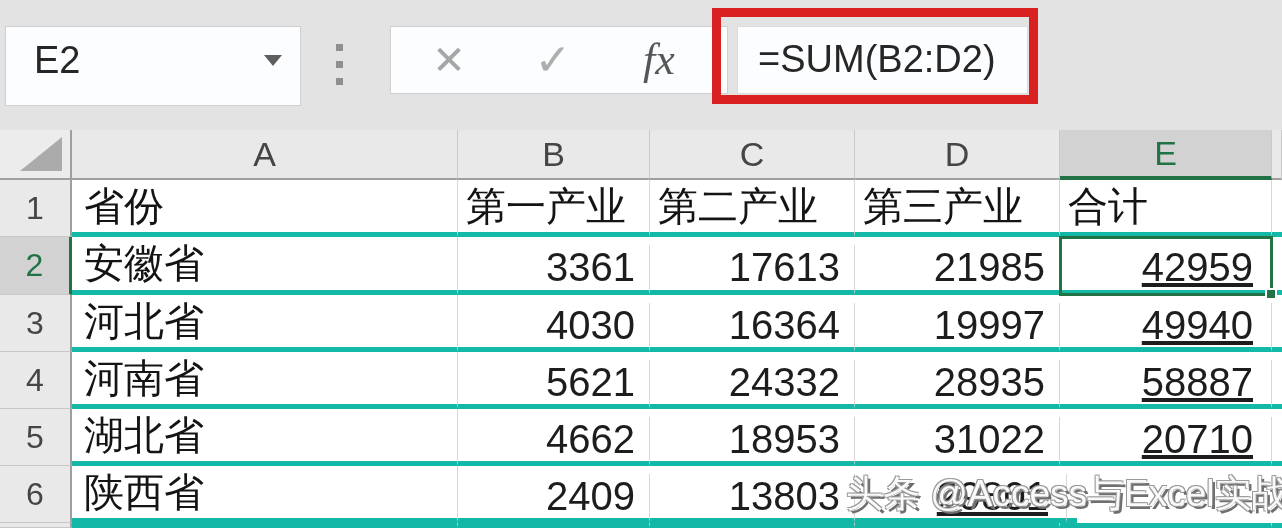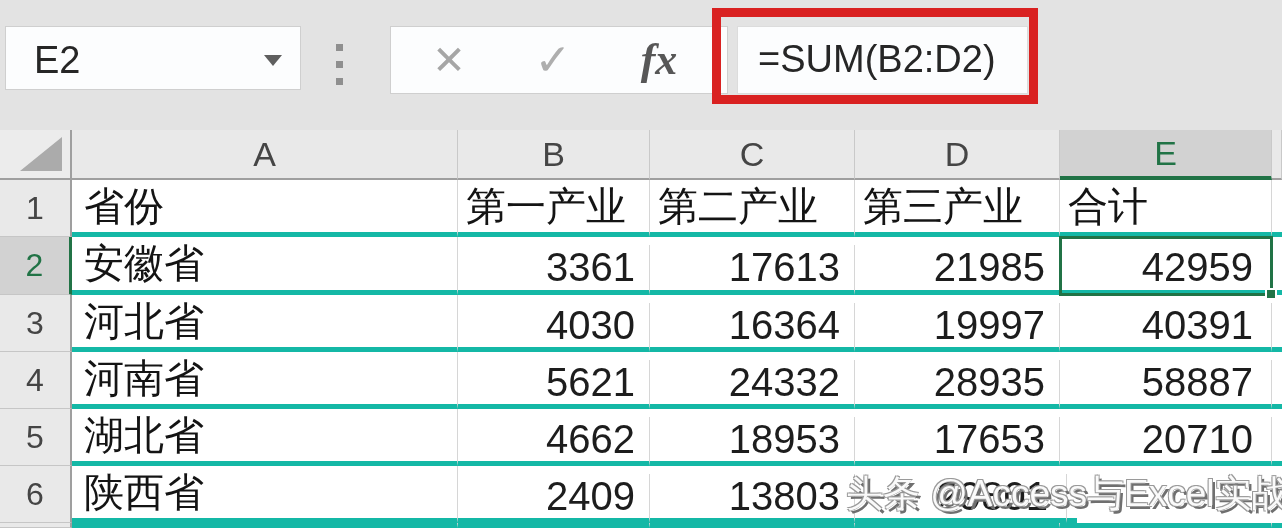--- a/index.html
+++ b/index.html
@@ -2,37 +2,37 @@
 <html><head>
 <meta charset="utf-8">
 <style>
   * { margin:0; padding:0; box-sizing:border-box; }
   html,body { width:1282px; height:528px; overflow:hidden; }
   body { font-family:"Liberation Sans","DejaVu Sans",sans-serif; background:#e3e3e3; }
   .screen { position:relative; width:1282px; height:528px; background:#e3e3e3; }
 
   
   .chrome { position:absolute; left:0; top:0; width:1282px; height:130px; background:#e3e3e3; }
-  .name-box { position:absolute; left:5px; top:26px; width:296px; height:64px;
+  .name-box { position:absolute; left:5px; top:26px; width:296px; height:80px;
               background:#fcfdfe; border:1px solid #cfcfcf; }
   .name-box .val { position:absolute; left:28px; top:0; line-height:66px;
                    font-size:38px; color:#262626; }
   .nb-caret { position:absolute; right:18px; top:28px; width:0; height:0;
               border-left:9px solid transparent; border-right:9px solid transparent;
               border-top:11px solid #5f5f5f; }
   .dots { position:absolute; left:336px; top:44px; display:flex; flex-direction:column; gap:10px; }
   .dots i { width:7px; height:7px; background:#8f8f8f; display:block; }
 
   .fpanel { position:absolute; left:390px; top:26px; width:338px; height:68px;
             background:#fcfdfe; border:1px solid #cfcfcf; }
   .fbtn { position:absolute; top:0; line-height:66px; text-align:center; width:60px; }
   .cancel { left:28px; font-size:40px; color:#a6a6a6; }
   .enter  { left:132px; font-size:44px; color:#aeaeae; }
   .fx     { left:238px; font-family:"Liberation Serif",serif; font-style:italic;
-            font-weight:700; font-size:44px; color:#575757; }
+            font-weight:400; font-size:44px; color:#575757; }
 
   .finput { position:absolute; left:737px; top:26px; width:291px; height:68px;
             background:#fcfdfe; border:1px solid #dcdcdc;text-align:center; }
   .finput .ftext { position:absolute; left:20px; top:0; line-height:64px;
                    font-size:38px; color:#262626; white-space:nowrap; }
 
   .redbox { position:absolute; left:712px; top:8px; width:326px; height:96px;
             border:9px solid #d92121; z-index:5; }
 
   
@@ -45,21 +45,21 @@
 
   .cell { display:flex; align-items:center; overflow:hidden; background:#fff;
           border-right:1px solid #d6d6d6; border-bottom:5px solid #14b8a6; }
   .ch { width:72px; } .c1 { width:386px; } .c2 { width:192px; }
   .c3 { width:205px; } .c4 { width:205px; } .c5 { width:212px; }
   .c6 { width:10px; border-right:none; }
 
   .txt { justify-content:flex-start; padding-left:12px; font-size:40px; color:#141414; }
   .hd1 { padding-left:8px; }
   .num { justify-content:flex-end; padding-right:14px; font-size:40px; color:#1d1d1d;margin-top:8px; }
-  .c5.num { padding-right:18px; }
+  .c5.num { padding-right:18px;text-decoration:underline; }
 
   .colhdr { justify-content:center; background:#e9e9e9; color:#454545; font-size:34px;
             border-right:1px solid #c9c9c9; border-bottom:2px solid #9f9f9f; }
   .colhdr.selcol { background:#d2d2d2; color:#217346; border-bottom:4px solid #217346; }
   .rowhdr { justify-content:center; background:#e9e9e9; color:#454545; font-size:32px;
             border-right:2px solid #9f9f9f; border-bottom:1px solid #c6c6c6; }
   .rowhdr.selrow { background:#d2d2d2; color:#217346; border-right:3px solid #217346; }
 
   .corner { position:relative; background:#ececec; border-right:2px solid #9f9f9f;
             border-bottom:2px solid #9f9f9f; }
@@ -136,40 +136,40 @@
       <div class="cell c5 num">42959</div>
       <div class="cell c6"></div>
     </div>
 
     <div class="row r">
       <div class="cell ch rowhdr">3</div>
       <div class="cell c1 txt">河北省</div>
       <div class="cell c2 num">4030</div>
       <div class="cell c3 num">16364</div>
       <div class="cell c4 num">19997</div>
-      <div class="cell c5 num">40391</div>
+      <div class="cell c5 num">49940</div>
       <div class="cell c6"></div>
     </div>
 
     <div class="row r">
       <div class="cell ch rowhdr">4</div>
       <div class="cell c1 txt">河南省</div>
       <div class="cell c2 num">5621</div>
       <div class="cell c3 num">24332</div>
       <div class="cell c4 num">28935</div>
       <div class="cell c5 num">58887</div>
       <div class="cell c6"></div>
     </div>
 
     <div class="row r">
       <div class="cell ch rowhdr">5</div>
       <div class="cell c1 txt">湖北省</div>
       <div class="cell c2 num">4662</div>
       <div class="cell c3 num">18953</div>
-      <div class="cell c4 num">17653</div>
+      <div class="cell c4 num">31022</div>
       <div class="cell c5 num">20710</div>
       <div class="cell c6"></div>
     </div>
 
     <div class="row r">
       <div class="cell ch rowhdr">6</div>
       <div class="cell c1 txt">陕西省</div>
       <div class="cell c2 num">2409</div>
       <div class="cell c3 num">13803</div>
       <div class="cell c5 num">29801</div>

